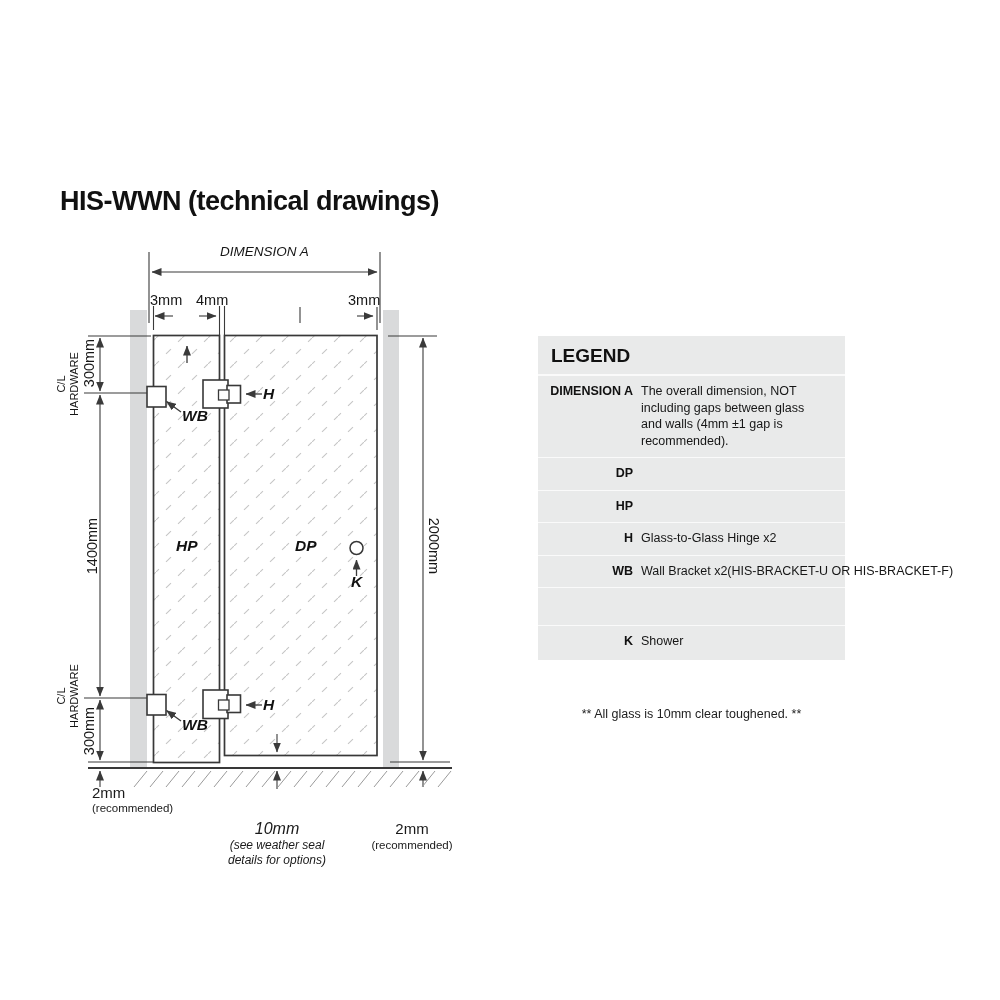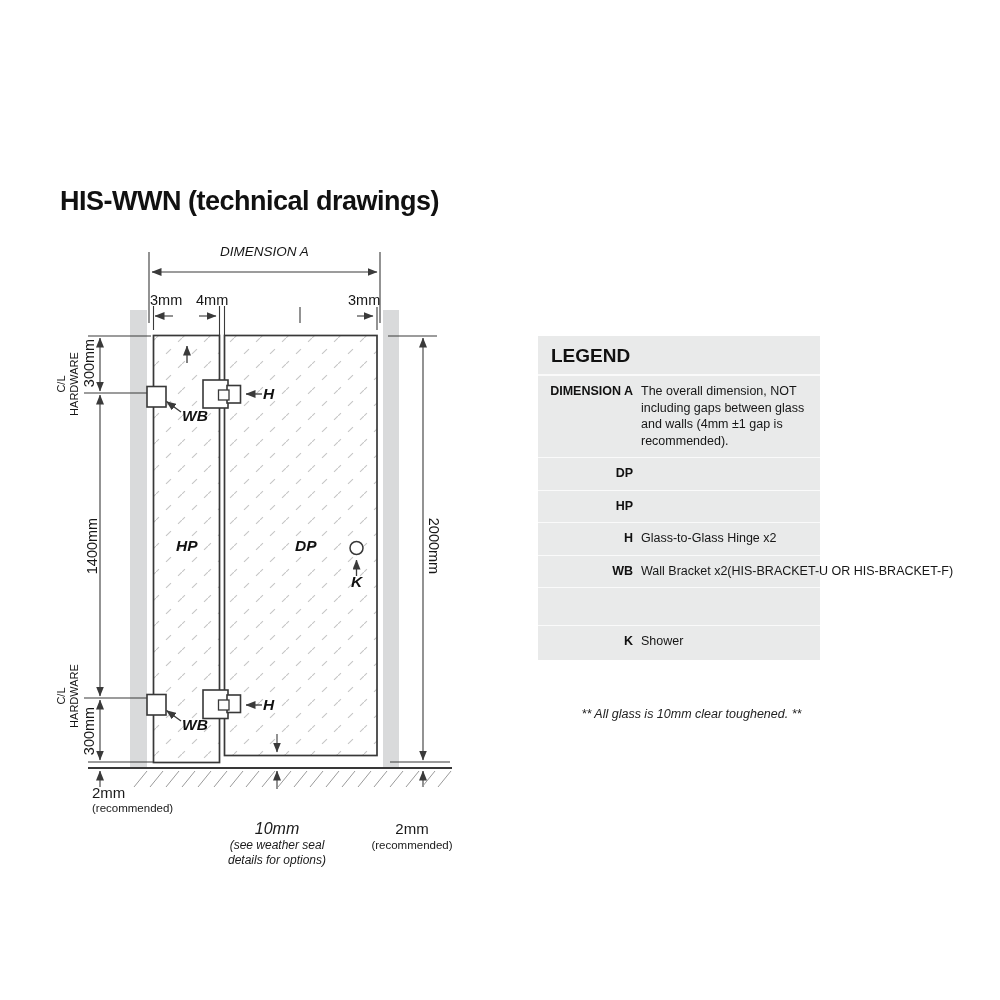--- a/index.html
+++ b/index.html
@@ -21,36 +21,36 @@
   .clsmall{font-size:11px;line-height:1.15;color:#161616;white-space:pre-line;}
   .part{font-size:15.5px;font-weight:bold;font-style:italic;color:#111;}
   .note-block{position:absolute;text-align:center;transform:translateX(-50%);}
   .note-block .val{font-size:15px;line-height:1.1;margin-top:36px;}
   .note-block .sub{font-size:11.5px;line-height:1.25;}
   .note-left{position:absolute;text-align:left;}
   .mid .val{font-style:italic;font-size:16px;}
   .mid .sub{font-style:italic;font-size:12px;white-space:pre-line;text-align:center;}
   
   .legend{
-    position:absolute;left:538px;top:336px;width:282px;background:#e9eaea;
+    position:absolute;left:538px;top:336px;width:307px;background:#e9eaea;
     font-size:12.5px;
   }
   .legend-heading{
     font-size:19px;font-weight:bold;color:#111;
     padding:9px 0 7px 13px;border-bottom:2px solid #fafafa;
   }
   .legend-row{display:flex;align-items:flex-start;padding:7px 0 8px 0;border-bottom:1.5px solid #fafafa;}
   .legend-row.last{border-bottom:none;padding-bottom:10px;}
   .legend-row.spacer{min-height:22px;}
   .legend-term{flex:none;width:95px;text-align:right;font-weight:bold;line-height:1.32;color:#111;}
   .legend-desc{margin-left:8px;width:192px;line-height:1.32;white-space:pre-line;color:#161616;}
   .legend-desc.nowrap{white-space:nowrap;width:auto;overflow:visible;}
   .footnote{
     position:absolute;left:538px;top:707px;width:307px;text-align:center;
-    font-size:12.5px;font-style:italic;color:#222;white-space:nowrap;
+    font-size:12.5px;color:#222;white-space:nowrap;
   }
 </style>
 </head>
 <body>
 
 <div id="stage">
 
   <svg class="draw" width="1000" height="1000" viewBox="0 0 1000 1000">
     <defs>
       <marker id="arr" viewBox="0 0 10 8" markerWidth="10" markerHeight="8" refX="9.5" refY="4" orient="auto-start-reverse" markerUnits="userSpaceOnUse">

